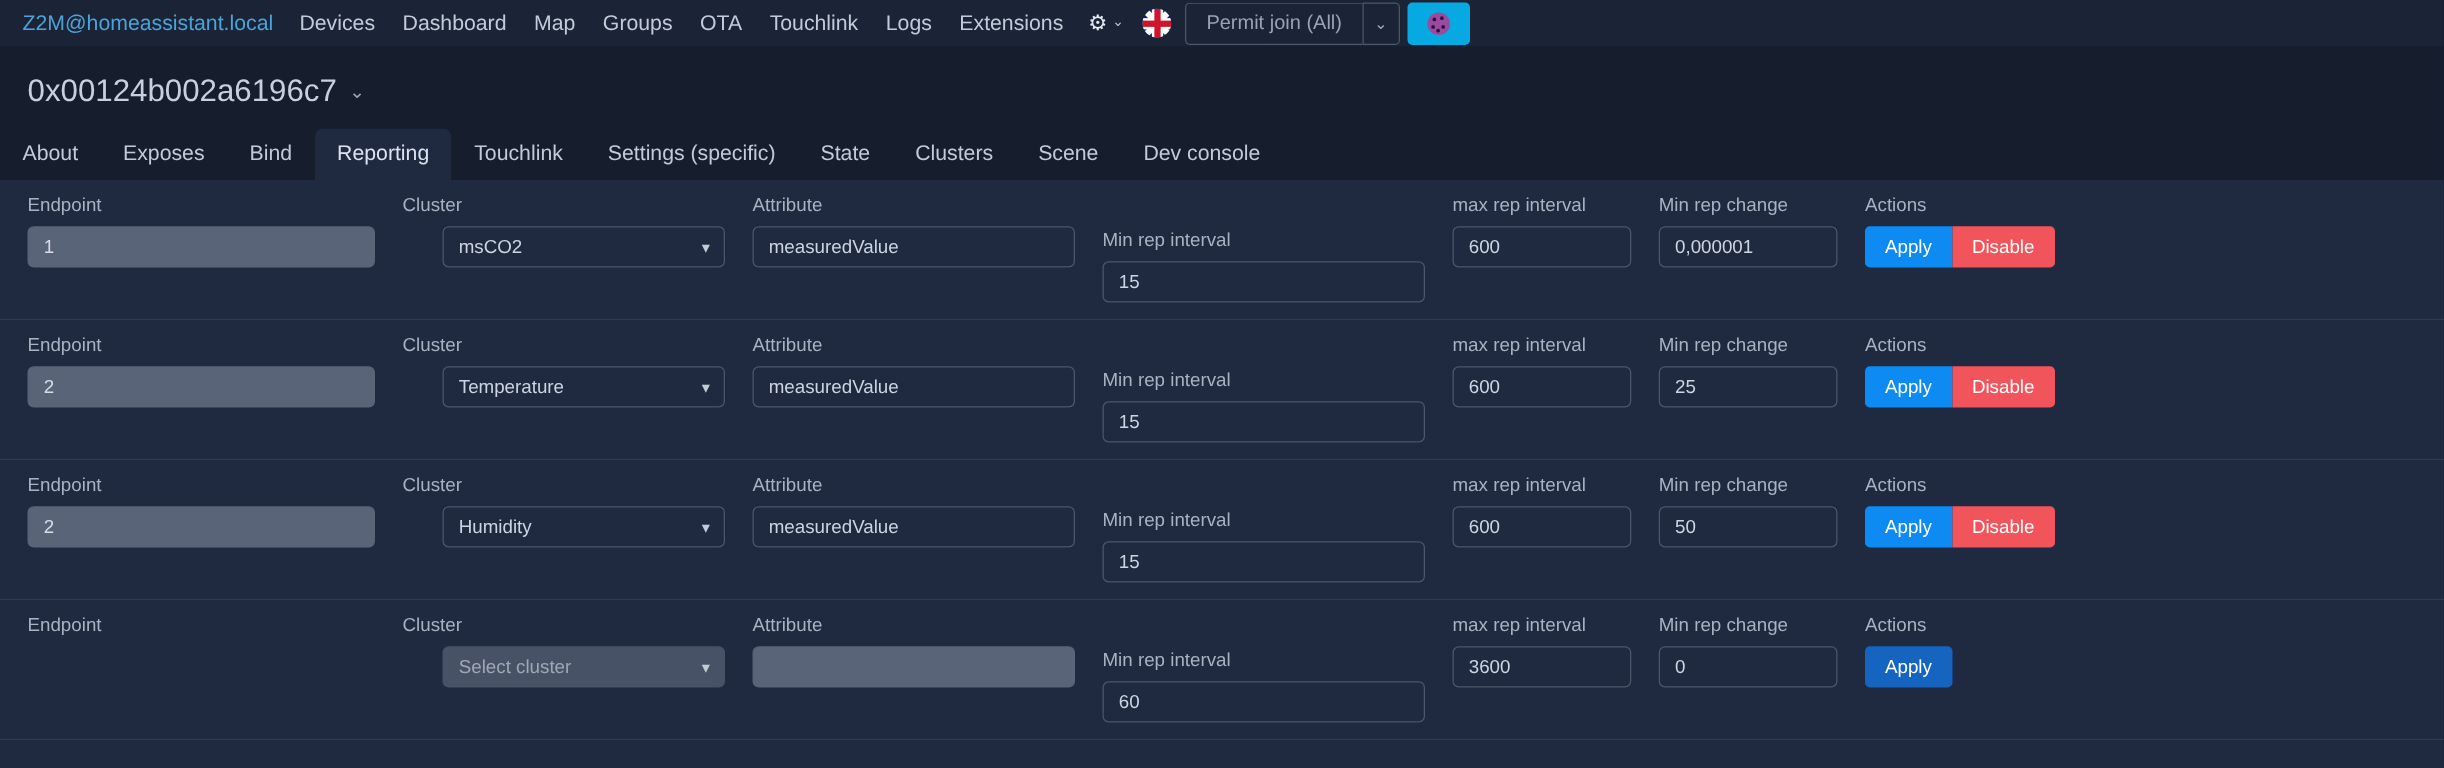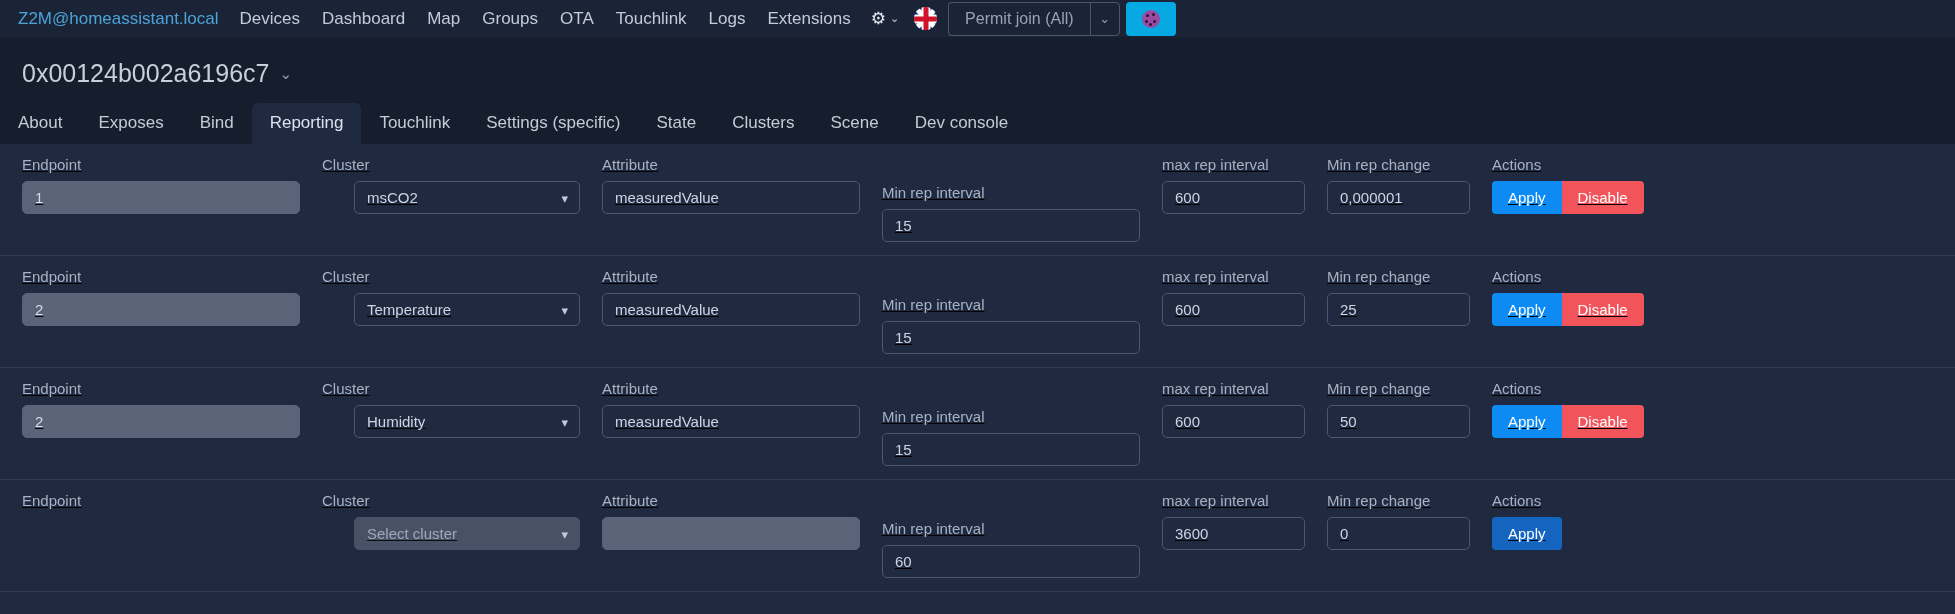--- a/index.html
+++ b/index.html
@@ -184,21 +184,20 @@
   .card {
     background: #1f2940;
     margin: 0;
     min-height: 375px;
   }
   .report-row {
     display: flex;
     align-items: flex-start;
     padding: 0 22px;
     border-bottom: 1px solid #303b52;
-    text-decoration: underline;
   }
   .report-row:last-of-type { border-bottom: 1px solid #303b52; }
 
   .col {
     padding: 13px 0 13px 0;
     padding-right: 22px;
   }
   .col-endpoint  { width: 300px; padding-left: 0; }
   .col-cluster   { width: 280px; }
   .col-attribute { width: 280px; }

